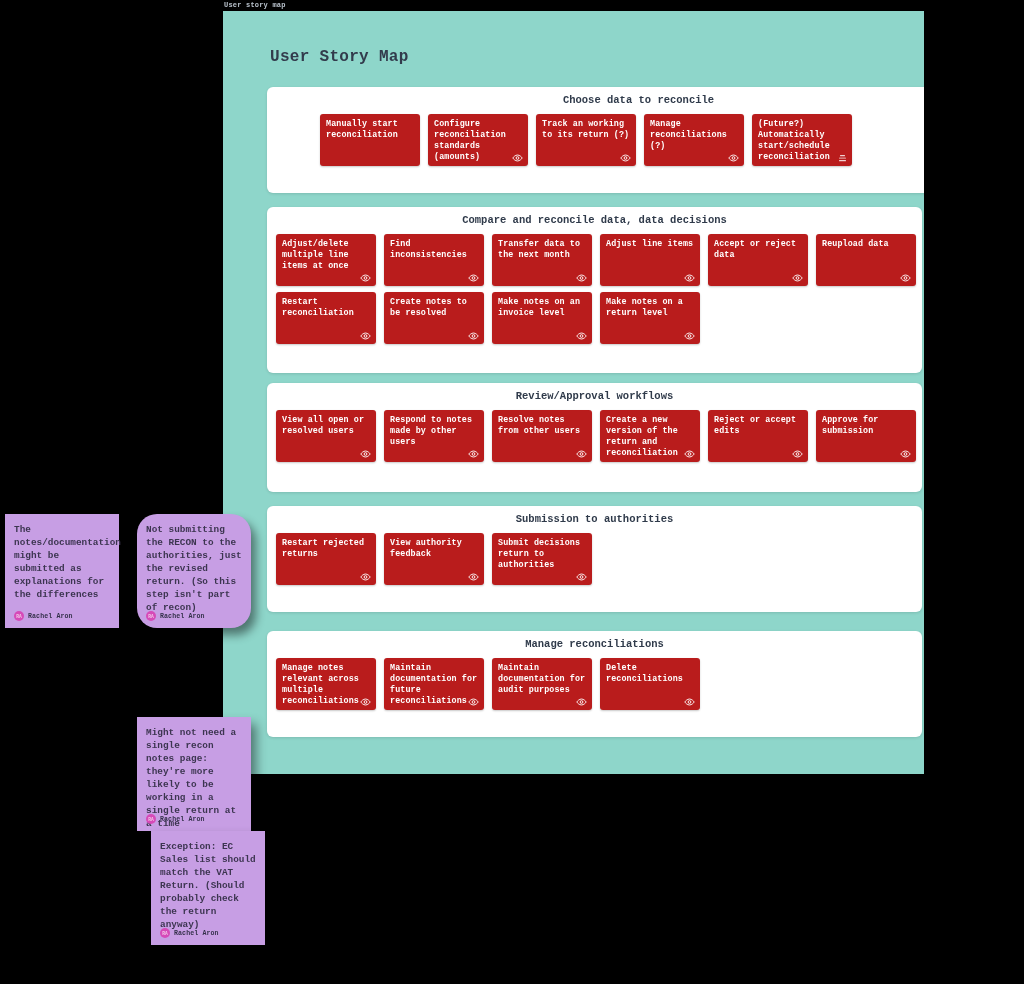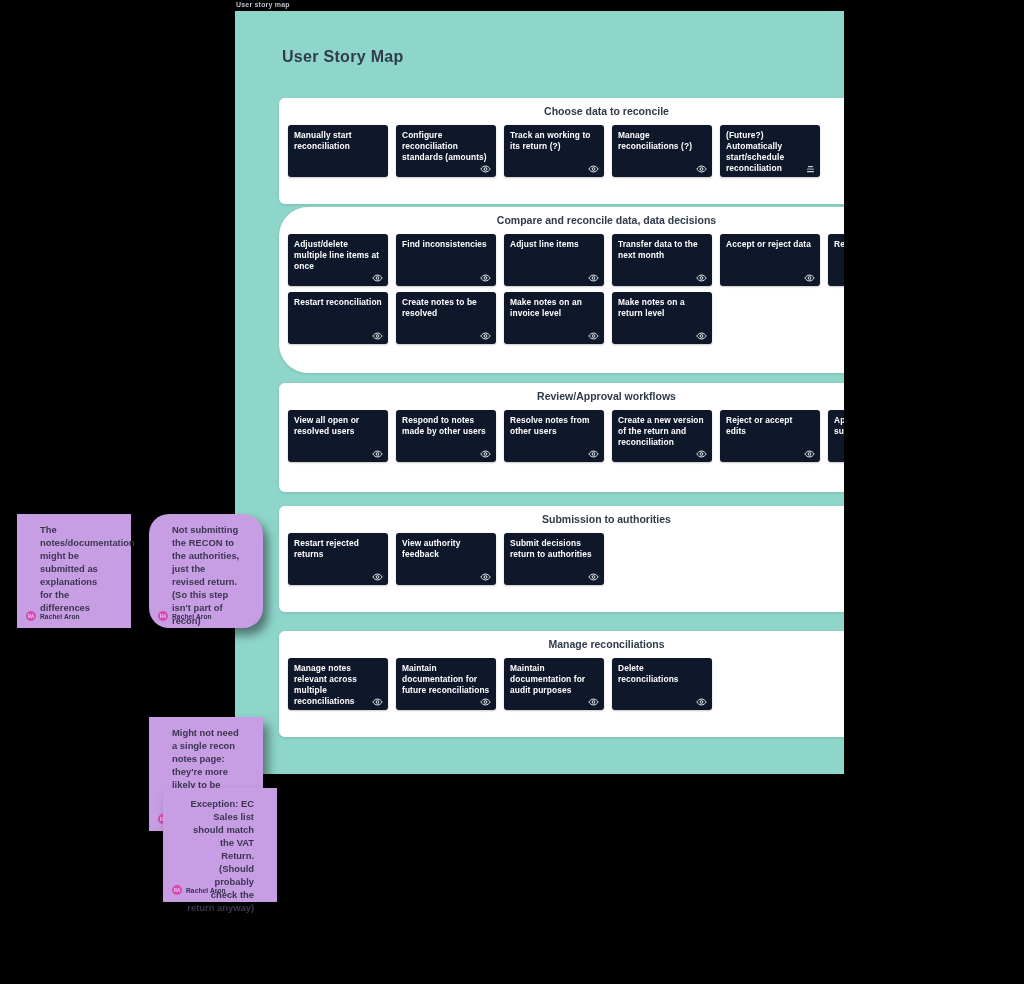--- a/index.html
+++ b/index.html
@@ -1,44 +1,44 @@
 <!DOCTYPE html>
 <html><head>
 <meta charset="utf-8">
 <style>
   html,body{margin:0;padding:0;background:#000;}
-  #canvas{position:relative;width:832px;height:984px;background:#000;overflow:hidden;
-    font-family:Liberation Sans, sans-serif;margin-left:12px;}
+  #canvas{position:relative;width:924px;height:984px;background:#000;overflow:hidden;
+    font-family:Liberation Mono, monospace;}
 
   .frame{position:absolute;left:223px;top:11px;width:735px;height:763px;background:#8ED6CA;}
   .frame-label{position:absolute;left:224px;top:1px;font-size:7px;font-weight:700;color:#b9c2cc;letter-spacing:.2px;}
   .board-title{position:absolute;left:270px;top:48px;font-size:16px;font-weight:700;color:#323b4c;letter-spacing:.3px;}
 
   .panel{position:absolute;left:267px;width:655px;background:#ffffff;border-radius:6px;
     box-shadow:0 1px 3px rgba(0,0,0,.12);}
-  .panel.s0{top:98px;height:106px;}
-  .panel.s1{top:207px;height:166px;border-radius:29px;}
+  .panel.s0{top:87px;height:106px;padding-left:44px;}
+  .panel.s1{top:207px;height:166px;}
   .panel.s2{top:383px;height:109px;}
   .panel.s3{top:506px;height:106px;}
   .panel.s4{top:631px;height:106px;}
   .panel-title{margin-top:7px;text-align:center;font-size:10.5px;font-weight:700;color:#2f3a4a;}
   .row{display:flex;gap:8px;margin:8px 0 0 9px;}
   .row + .row{margin-top:6px;}
 
-  .card{position:relative;width:100px;height:52px;background:#0f172a;border-radius:3px;
+  .card{position:relative;width:100px;height:52px;background:#b91c1c;border-radius:3px;
     box-sizing:border-box;padding:5px 6px;box-shadow:0 1px 2px rgba(0,0,0,.22);}
   .card-label{display:block;color:#ffffff;font-size:8.4px;font-weight:600;line-height:1.3;letter-spacing:.1px;}
   .card-icon{position:absolute;right:5px;bottom:4px;line-height:0;}
 
   .note{position:absolute;width:114px;height:114px;background:#C79EE4;box-sizing:border-box;
-    padding:10px 23px;z-index:5;box-shadow:5px 7px 10px rgba(0,0,0,.45);}
+    padding:10px 9px;z-index:5;box-shadow:5px 7px 10px rgba(0,0,0,.45);}
   .note.n0{left:5px;top:514px;}
   .note.n1{left:137px;top:514px;border-radius:20px;}
   .note.n2{left:137px;top:717px;z-index:6;}
-  .note.n3{left:151px;top:788px;z-index:7;text-align:right;}
+  .note.n3{left:151px;top:831px;z-index:7;}
   .note-text{font-size:9.4px;font-weight:600;line-height:1.38;color:#3c3550;}
   .note-author{position:absolute;left:9px;bottom:7px;display:flex;align-items:center;gap:4px;}
   .avatar{width:10px;height:10px;border-radius:50%;background:#D64AB8;display:flex;
     align-items:center;justify-content:center;color:#f3c8ea;font-size:4.5px;font-weight:700;}
   .author-name{font-size:6.6px;font-weight:700;color:#33304a;letter-spacing:.1px;}
 </style>
 </head>
 <body>
 
 <div id="canvas">
@@ -94,28 +94,28 @@
               </svg></span>
           </div>
           <div class="card">
             <span class="card-label">Find inconsistencies</span>
             <span class="card-icon"><svg width="11" height="8" viewBox="0 0 24 17">
                 <path d="M12 2C7 2 3.2 6.5 1.6 8.5 3.2 10.5 7 15 12 15s8.8-4.5 10.4-6.5C20.8 6.5 17 2 12 2z" fill="none" stroke="#fff" stroke-width="2"></path>
                 <circle cx="12" cy="8.5" r="3" fill="none" stroke="#fff" stroke-width="2"></circle>
               </svg></span>
           </div>
           <div class="card">
+            <span class="card-label">Transfer data to the next month</span>
+            <span class="card-icon"><svg width="11" height="8" viewBox="0 0 24 17">
+                <path d="M12 2C7 2 3.2 6.5 1.6 8.5 3.2 10.5 7 15 12 15s8.8-4.5 10.4-6.5C20.8 6.5 17 2 12 2z" fill="none" stroke="#fff" stroke-width="2"></path>
+                <circle cx="12" cy="8.5" r="3" fill="none" stroke="#fff" stroke-width="2"></circle>
+              </svg></span>
+          </div>
+          <div class="card">
             <span class="card-label">Adjust line items</span>
-            <span class="card-icon"><svg width="11" height="8" viewBox="0 0 24 17">
-                <path d="M12 2C7 2 3.2 6.5 1.6 8.5 3.2 10.5 7 15 12 15s8.8-4.5 10.4-6.5C20.8 6.5 17 2 12 2z" fill="none" stroke="#fff" stroke-width="2"></path>
-                <circle cx="12" cy="8.5" r="3" fill="none" stroke="#fff" stroke-width="2"></circle>
-              </svg></span>
-          </div>
-          <div class="card">
-            <span class="card-label">Transfer data to the next month</span>
             <span class="card-icon"><svg width="11" height="8" viewBox="0 0 24 17">
                 <path d="M12 2C7 2 3.2 6.5 1.6 8.5 3.2 10.5 7 15 12 15s8.8-4.5 10.4-6.5C20.8 6.5 17 2 12 2z" fill="none" stroke="#fff" stroke-width="2"></path>
                 <circle cx="12" cy="8.5" r="3" fill="none" stroke="#fff" stroke-width="2"></circle>
               </svg></span>
           </div>
           <div class="card">
             <span class="card-label">Accept or reject data</span>
             <span class="card-icon"><svg width="11" height="8" viewBox="0 0 24 17">
                 <path d="M12 2C7 2 3.2 6.5 1.6 8.5 3.2 10.5 7 15 12 15s8.8-4.5 10.4-6.5C20.8 6.5 17 2 12 2z" fill="none" stroke="#fff" stroke-width="2"></path>
                 <circle cx="12" cy="8.5" r="3" fill="none" stroke="#fff" stroke-width="2"></circle>

